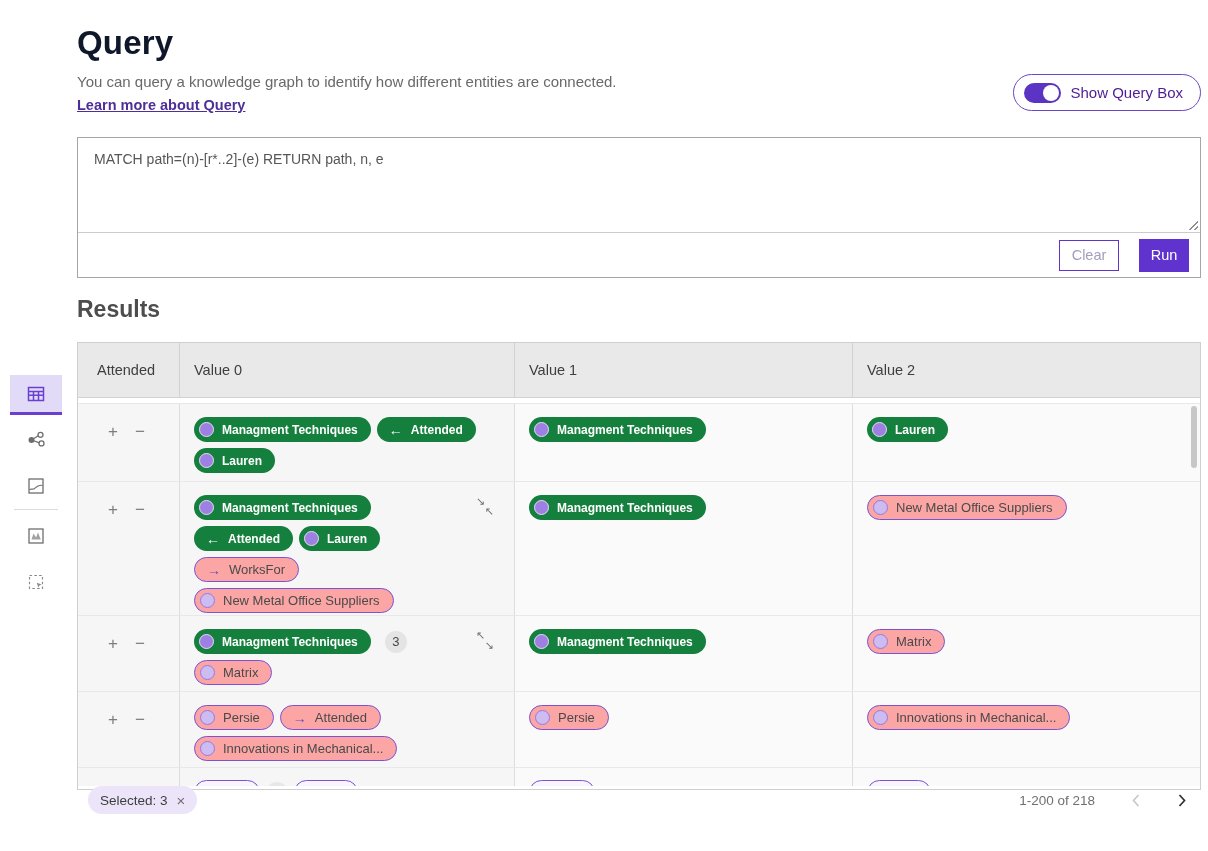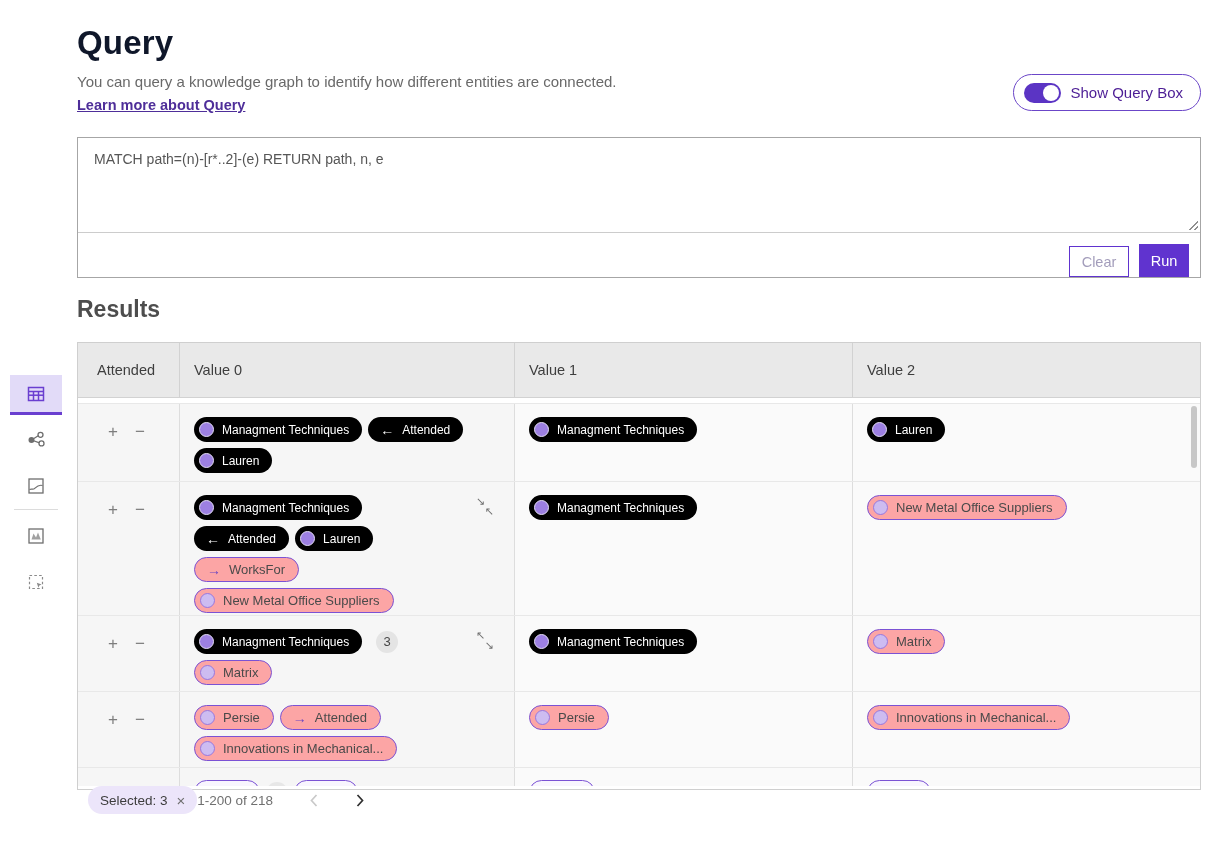--- a/index.html
+++ b/index.html
@@ -24,21 +24,21 @@
   .toggle-knob{position:absolute;right:2px;top:2px;width:16px;height:16px;border-radius:50%;background:#fff}
   .toggle-label{font-size:15px;color:#4c1d95;white-space:nowrap}
 
   
   .qbox{left:77px;top:137px;width:1122px;border:1px solid #a6a6a6;background:#fff}
   .qtext{position:relative;height:95px;box-sizing:border-box;border-bottom:1px solid #cccccc;
          padding:13px 16px;font-size:14px;color:#565656;cursor:text}
   .grip{position:absolute;right:2px;bottom:2px;width:11px;height:11px;
         background:repeating-linear-gradient(-45deg,transparent 0 2px,#8f8f8f 2px 3.4px);
         clip-path:polygon(100% 0,0 100%,100% 100%);cursor:nwse-resize}
-  .qactions{height:44px;display:flex;align-items:flex-end;justify-content:flex-end;gap:10px;padding:0 11px}
+  .qactions{height:44px;display:flex;align-items:center;justify-content:flex-end;gap:20px;padding:0 11px}
   .btn-clear{min-width:60px;height:31px;background:#fff;border:1px solid #6033cf;color:#a39dbb;
              font-size:14.5px;font-family:inherit;cursor:pointer;border-radius:0}
   .btn-run{min-width:50px;height:33px;background:#6033cf;border:1px solid #6033cf;color:#fff;
            font-size:14.5px;font-weight:500;font-family:inherit;cursor:pointer;border-radius:0}
 
   .results-title{left:77px;top:296px;font-size:23px;font-weight:700;color:#4d4d4d}
 
   
   .sb-item{position:absolute;left:10px;width:52px;height:40px;box-sizing:border-box;
            display:flex;align-items:center;justify-content:center;cursor:pointer}
@@ -61,41 +61,41 @@
             padding:19px 0 0 30px;display:flex;gap:17px;align-items:flex-start;
             color:#7d7d7d;font-size:17px}
   .cell-v0{width:335px;background:#f6f6f6;border-right:1px solid #dddddd;padding:13px 14px}
   .cell-v1{width:338px;background:#fafafa;border-right:1px solid #dddddd;padding:13px 14px}
   .cell-v2{flex:1;background:#fafafa;padding:13px 14px}
   .ctrl{cursor:pointer;line-height:1}
 
   .pill-line{display:flex;align-items:center;gap:6px;margin-bottom:6px}
   .pill{display:inline-flex;align-items:center;height:25px;border-radius:13px;gap:8px;
         padding:0 13px 0 5px;white-space:nowrap;box-sizing:border-box;cursor:pointer}
-  .pill.solid{background:#000000;color:#ffffff;font-size:12px;font-weight:400}
+  .pill.solid{background:#15803d;color:#ffffff;font-size:12px;font-weight:700}
   .pill.outline{background:#fca5a5;border:1px solid #7b52d4;color:#4a4a4a;font-size:13px}
   .dot{width:15px;height:15px;border-radius:50%;flex:none;box-sizing:border-box}
   .solid .dot{background:#9d80e2;border:1.5px solid #e4def5}
   .outline .dot{background:#cdbcf1;border:1px solid #9877de}
   .arr{font-size:14px;line-height:1;margin-left:7px;flex:none}
   .solid .arr{color:#fff}
   .outline .arr{color:#6b46c1}
   .count{width:22px;height:22px;border-radius:50%;background:#e4e4e4;color:#474747;font-size:13px;
          display:inline-flex;align-items:center;justify-content:center;margin-left:8px;cursor:pointer}
   .stub{height:25px;border-radius:13px;border:1px solid #7b52d4;background:#f8f5fe;box-sizing:border-box;flex:none}
   .stub-count{width:22px;height:22px;border-radius:50%;background:#e7e7e7;flex:none}
   .row.partial .cell{padding-top:12px}
   .corner-icon{position:absolute;right:20px;top:14px;width:18px;height:21px;color:#6f6f6f;cursor:pointer}
   .corner-icon i{position:absolute;font-style:normal;font-size:11px;line-height:1}
   .corner-icon i.a1{left:0;top:0}
   .corner-icon i.a2{right:0;bottom:0}
   .vscroll{position:absolute;right:3px;top:63px;width:6px;height:62px;background:#c7c7c7;border-radius:3px;cursor:pointer}
 
   
-  .tfooter{left:77px;top:786px;width:1124px;display:flex;align-items:center;justify-content:flex-start}
+  .tfooter{left:77px;top:786px;width:1124px;display:flex;align-items:center;justify-content:space-between}
   .chip{margin-left:11px;height:28px;background:#ece5fa;border-radius:14px;display:inline-flex;
         align-items:center;gap:9px;padding:0 12px;font-size:13.5px;color:#3d3d3d;cursor:pointer}
   .chip-x{color:#6f6f6f;font-size:15px;cursor:pointer}
   .pag{display:flex;align-items:center;color:#707070;font-size:13.5px;margin-right:14px}
   .pg{margin-left:36px;display:flex;align-items:center;cursor:pointer}
 </style>
 </head>
 <body>
 
 <aside id="sidebar">

